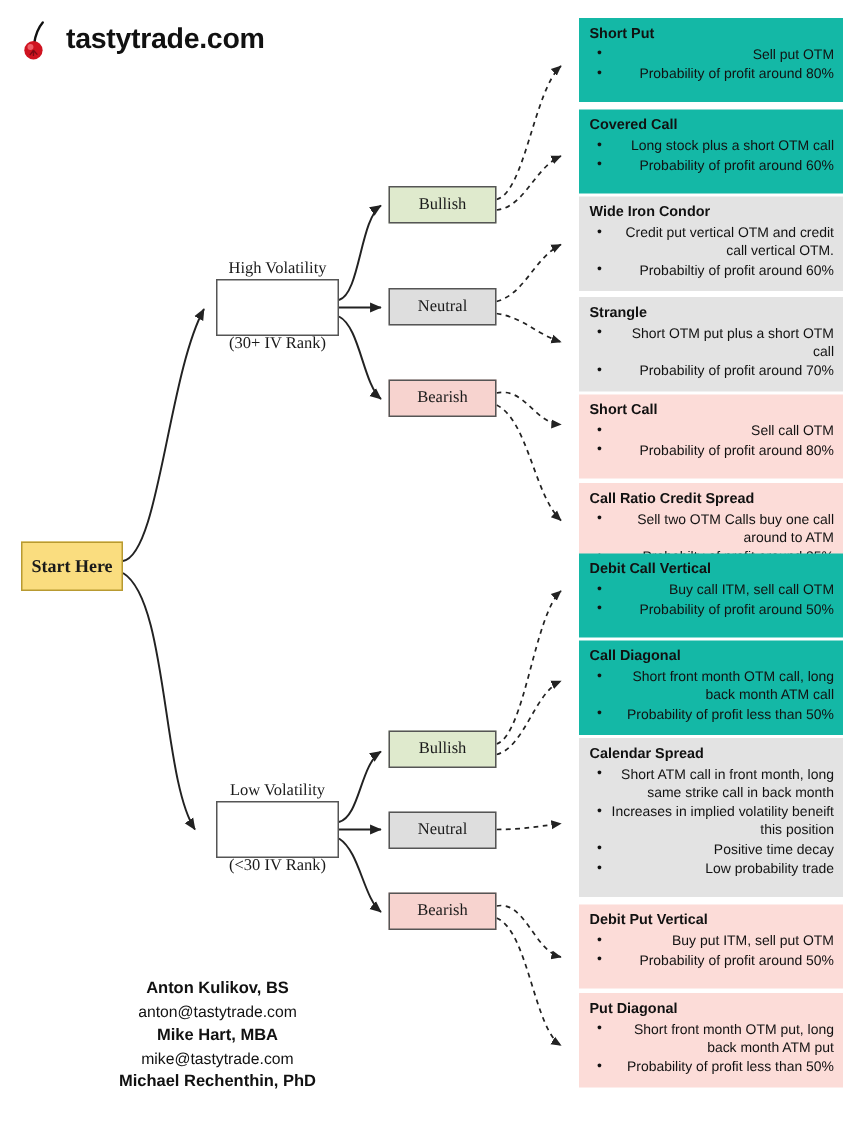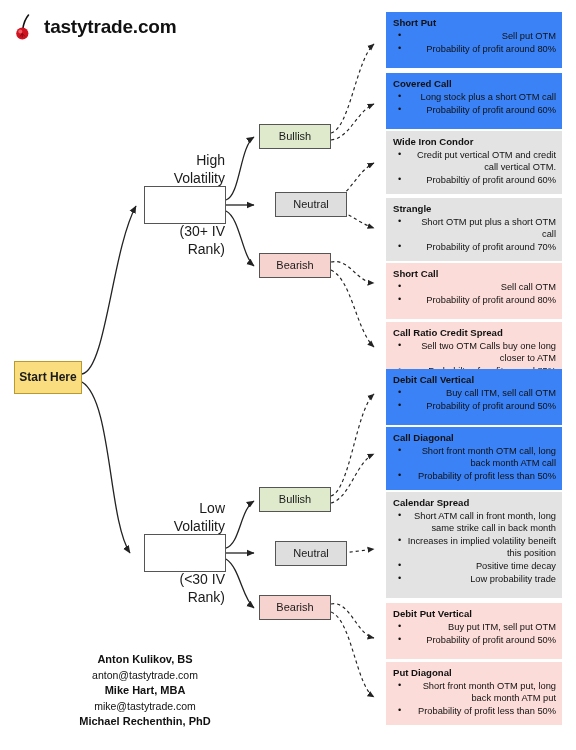--- a/index.html
+++ b/index.html
@@ -12,31 +12,31 @@
   }
   #stage{position:absolute;left:0;top:0;width:576px;height:632px;}
   svg.wires{position:absolute;left:0;top:0;width:576px;height:750px;pointer-events:none;}
 
   
   .logo{position:absolute;left:14px;top:12px;display:flex;align-items:center;gap:4px;}
   .logo-text{font-size:19px;font-weight:bold;color:#111;letter-spacing:-0.2px;}
 
   
   .node{position:absolute;box-sizing:border-box;display:flex;align-items:center;justify-content:center;
-        font-size:11px;color:#1a1a1a;text-align:right;line-height:1.25;}
+        font-size:11px;color:#1a1a1a;text-align:center;line-height:1.25;font-family:Liberation Serif, serif;}
   .node.start{background:#fadd7f;border:1.4px solid #b89a31;font-weight:bold;font-size:12px;}
-  .node.vol{background:#ffffff;border:1.1px solid #555;font-size:14px;gap:36px;}
+  .node.vol{background:#ffffff;border:1.1px solid #555;font-size:11px;gap:36px;}
   .node.bullish{background:#dfeacd;border:1.4px solid #555;}
-  .node.neutral{background:#dedede;border:1.4px solid #555;margin-left:16px;}
+  .node.neutral{background:#dedede;border:1.4px solid #555;}
   .node.bearish{background:#f7d3cf;border:1.4px solid #555;}
   .node .vol-l2{display:block;}
 
   
   .card{position:absolute;box-sizing:border-box;left:386px;width:176px;padding:5px 6px 5px 7px;}
-  .card.green{background:#3b82f6;}
+  .card.green{background:#14b8a6;}
   .card.pink{background:#fcdcd8;}
   .card.gray{background:#e3e3e3;}
   .card h4{margin:0 0 1px 0;font-size:9.6px;font-weight:bold;color:#111;line-height:1.2;}
   .card ul{margin:0;padding:0 0 0 13px;list-style:none;}
   .card li{position:relative;font-size:9.3px;color:#111;line-height:1.30;margin-top:1px;padding-left:1px;text-align:right;}
   .card li:before{content:"\2022";position:absolute;left:-8px;top:-0.5px;font-size:9.3px;color:#111;}
 
   
   .authors{position:absolute;left:0;top:652px;width:290px;text-align:center;}
   .authors .nm{font-size:11px;font-weight:bold;color:#111;line-height:1.45;text-align:center;}
@@ -172,21 +172,21 @@
     <h4>Short Call</h4>
     <ul>
       <li>Sell call OTM</li>
       <li>Probability of profit around 80%</li>
     </ul>
   </div>
 
   <div class="card pink" style="top:322px;height:63px;">
     <h4>Call Ratio Credit Spread</h4>
     <ul>
-      <li>Sell two OTM Calls buy one long closer to ATM</li>
+      <li>Sell two OTM Calls buy one call around to ATM</li>
       <li>Probabilty of profit around 85%</li>
     </ul>
   </div>
 
   <div class="card green" style="top:369px;height:56px;">
     <h4>Debit Call Vertical</h4>
     <ul>
       <li>Buy call ITM, sell call OTM</li>
       <li>Probability of profit around 50%</li>
     </ul>

